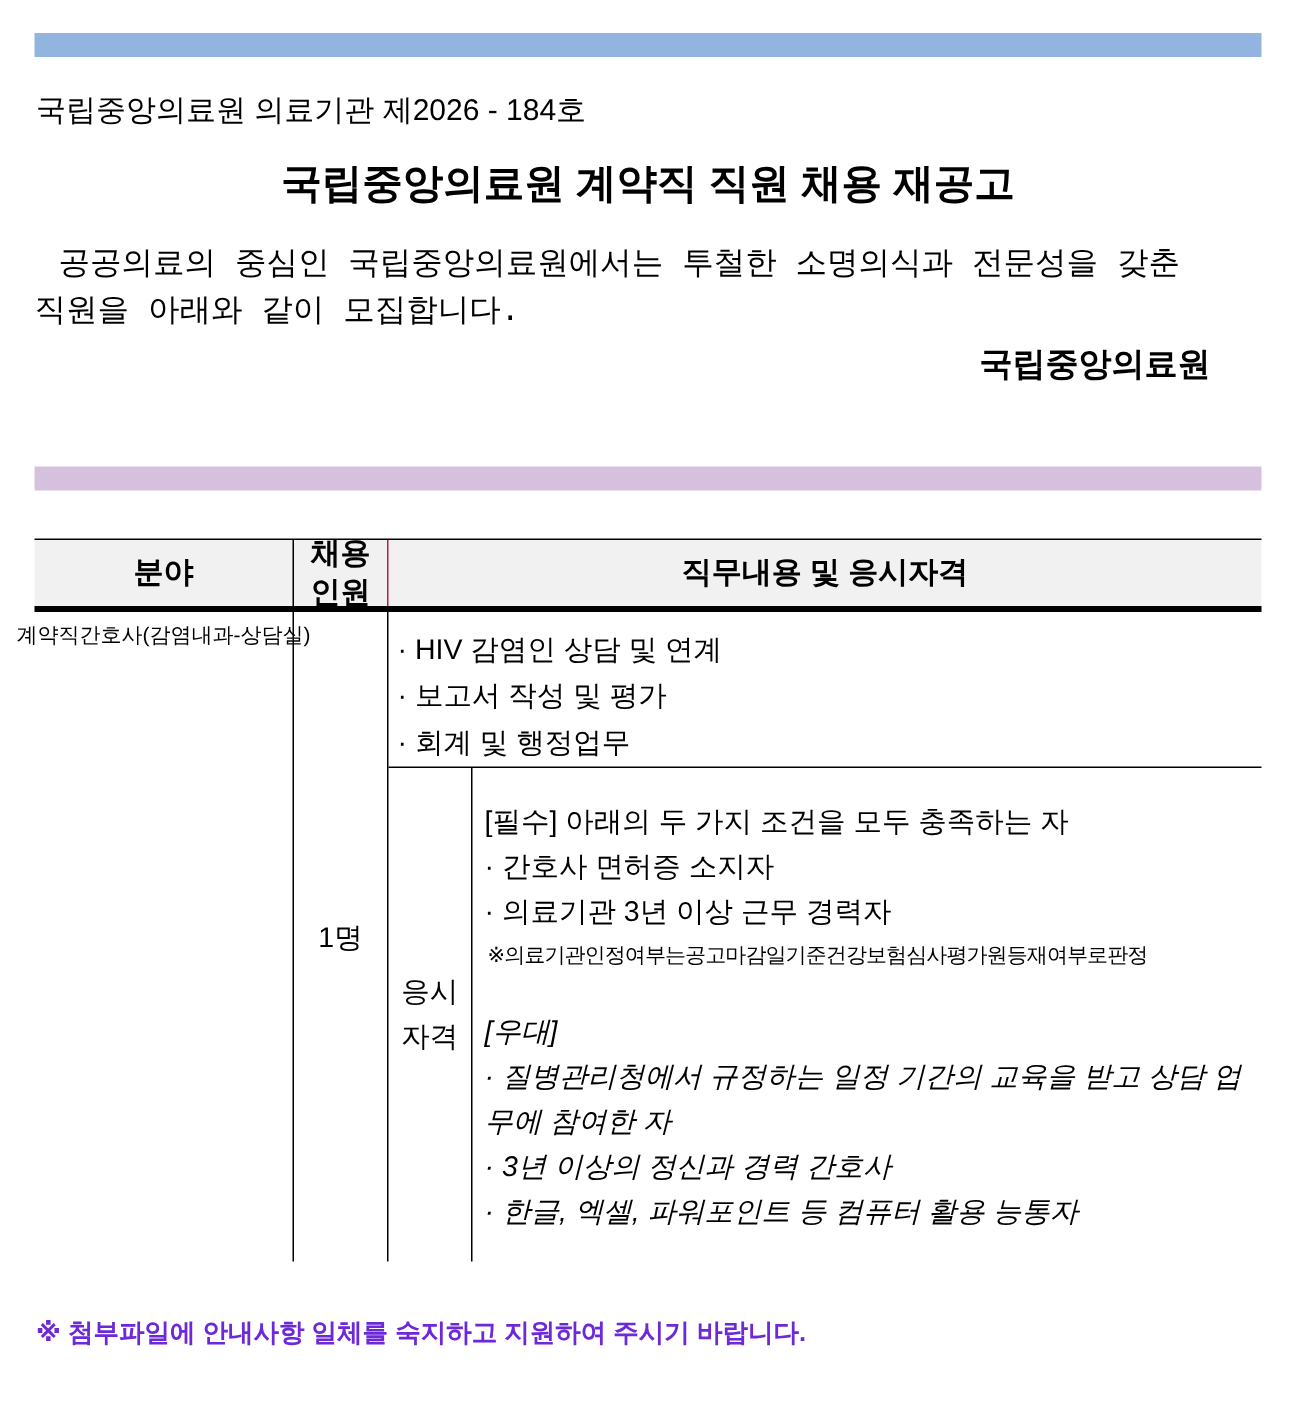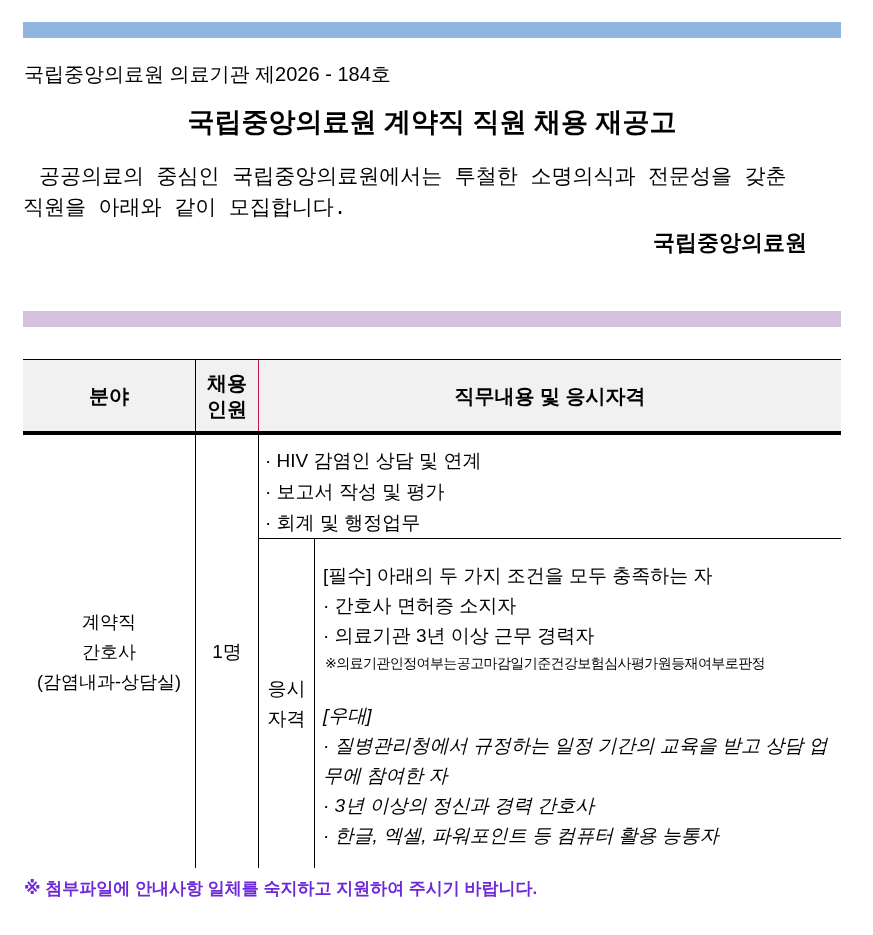--- a/index.html
+++ b/index.html
@@ -35,39 +35,39 @@
     text-align:right;
   }
   .date-line { font-size:20px; line-height:27px; }
   .org-name { font-size:22px; font-weight:bold; line-height:29px; }
 
   .table {
     position:absolute; left:23px; top:359px; width:818px;
     border-top:1px solid #000;
   }
   .thead {
-    display:flex; height:71px; background:#F1F1F1;
+    display:flex; height:44px; background:#F1F1F1;
     font-size:20px; font-weight:bold;
   }
   .th {
     display:flex; align-items:center; justify-content:center;
     text-align:center; line-height:26px;
   }
   .th-field { width:173px; border-right:1px solid #000; }
   .th-openings { width:63px; border-right:1px solid #be185d; padding:0 6px; }
   .th-details { flex:1; }
   .double-rule {
     height:2px; background:#fff;
     border-top:2px solid #000; border-bottom:2px solid #000;
   }
   .tbody { display:flex; height:433px; }
   .td-field {
     width:173px; border-right:1px solid #000;
-    display:flex; flex-direction:column; justify-content:center;
-    font-size:18px; line-height:30px; text-align:center; white-space:nowrap;
+    display:flex; justify-content:center;
+    font-size:14px; line-height:30px; text-align:center; white-space:nowrap;
   }
   .td-openings {
     width:63px; border-right:1px solid #000;
     display:flex; align-items:center; justify-content:center;
     font-size:19px;
   }
   .td-details { flex:1; display:flex; flex-direction:column; }
   .duties-cell {
     height:104px; border-bottom:1px solid #000;
     padding:10px 4px 0 6px;

